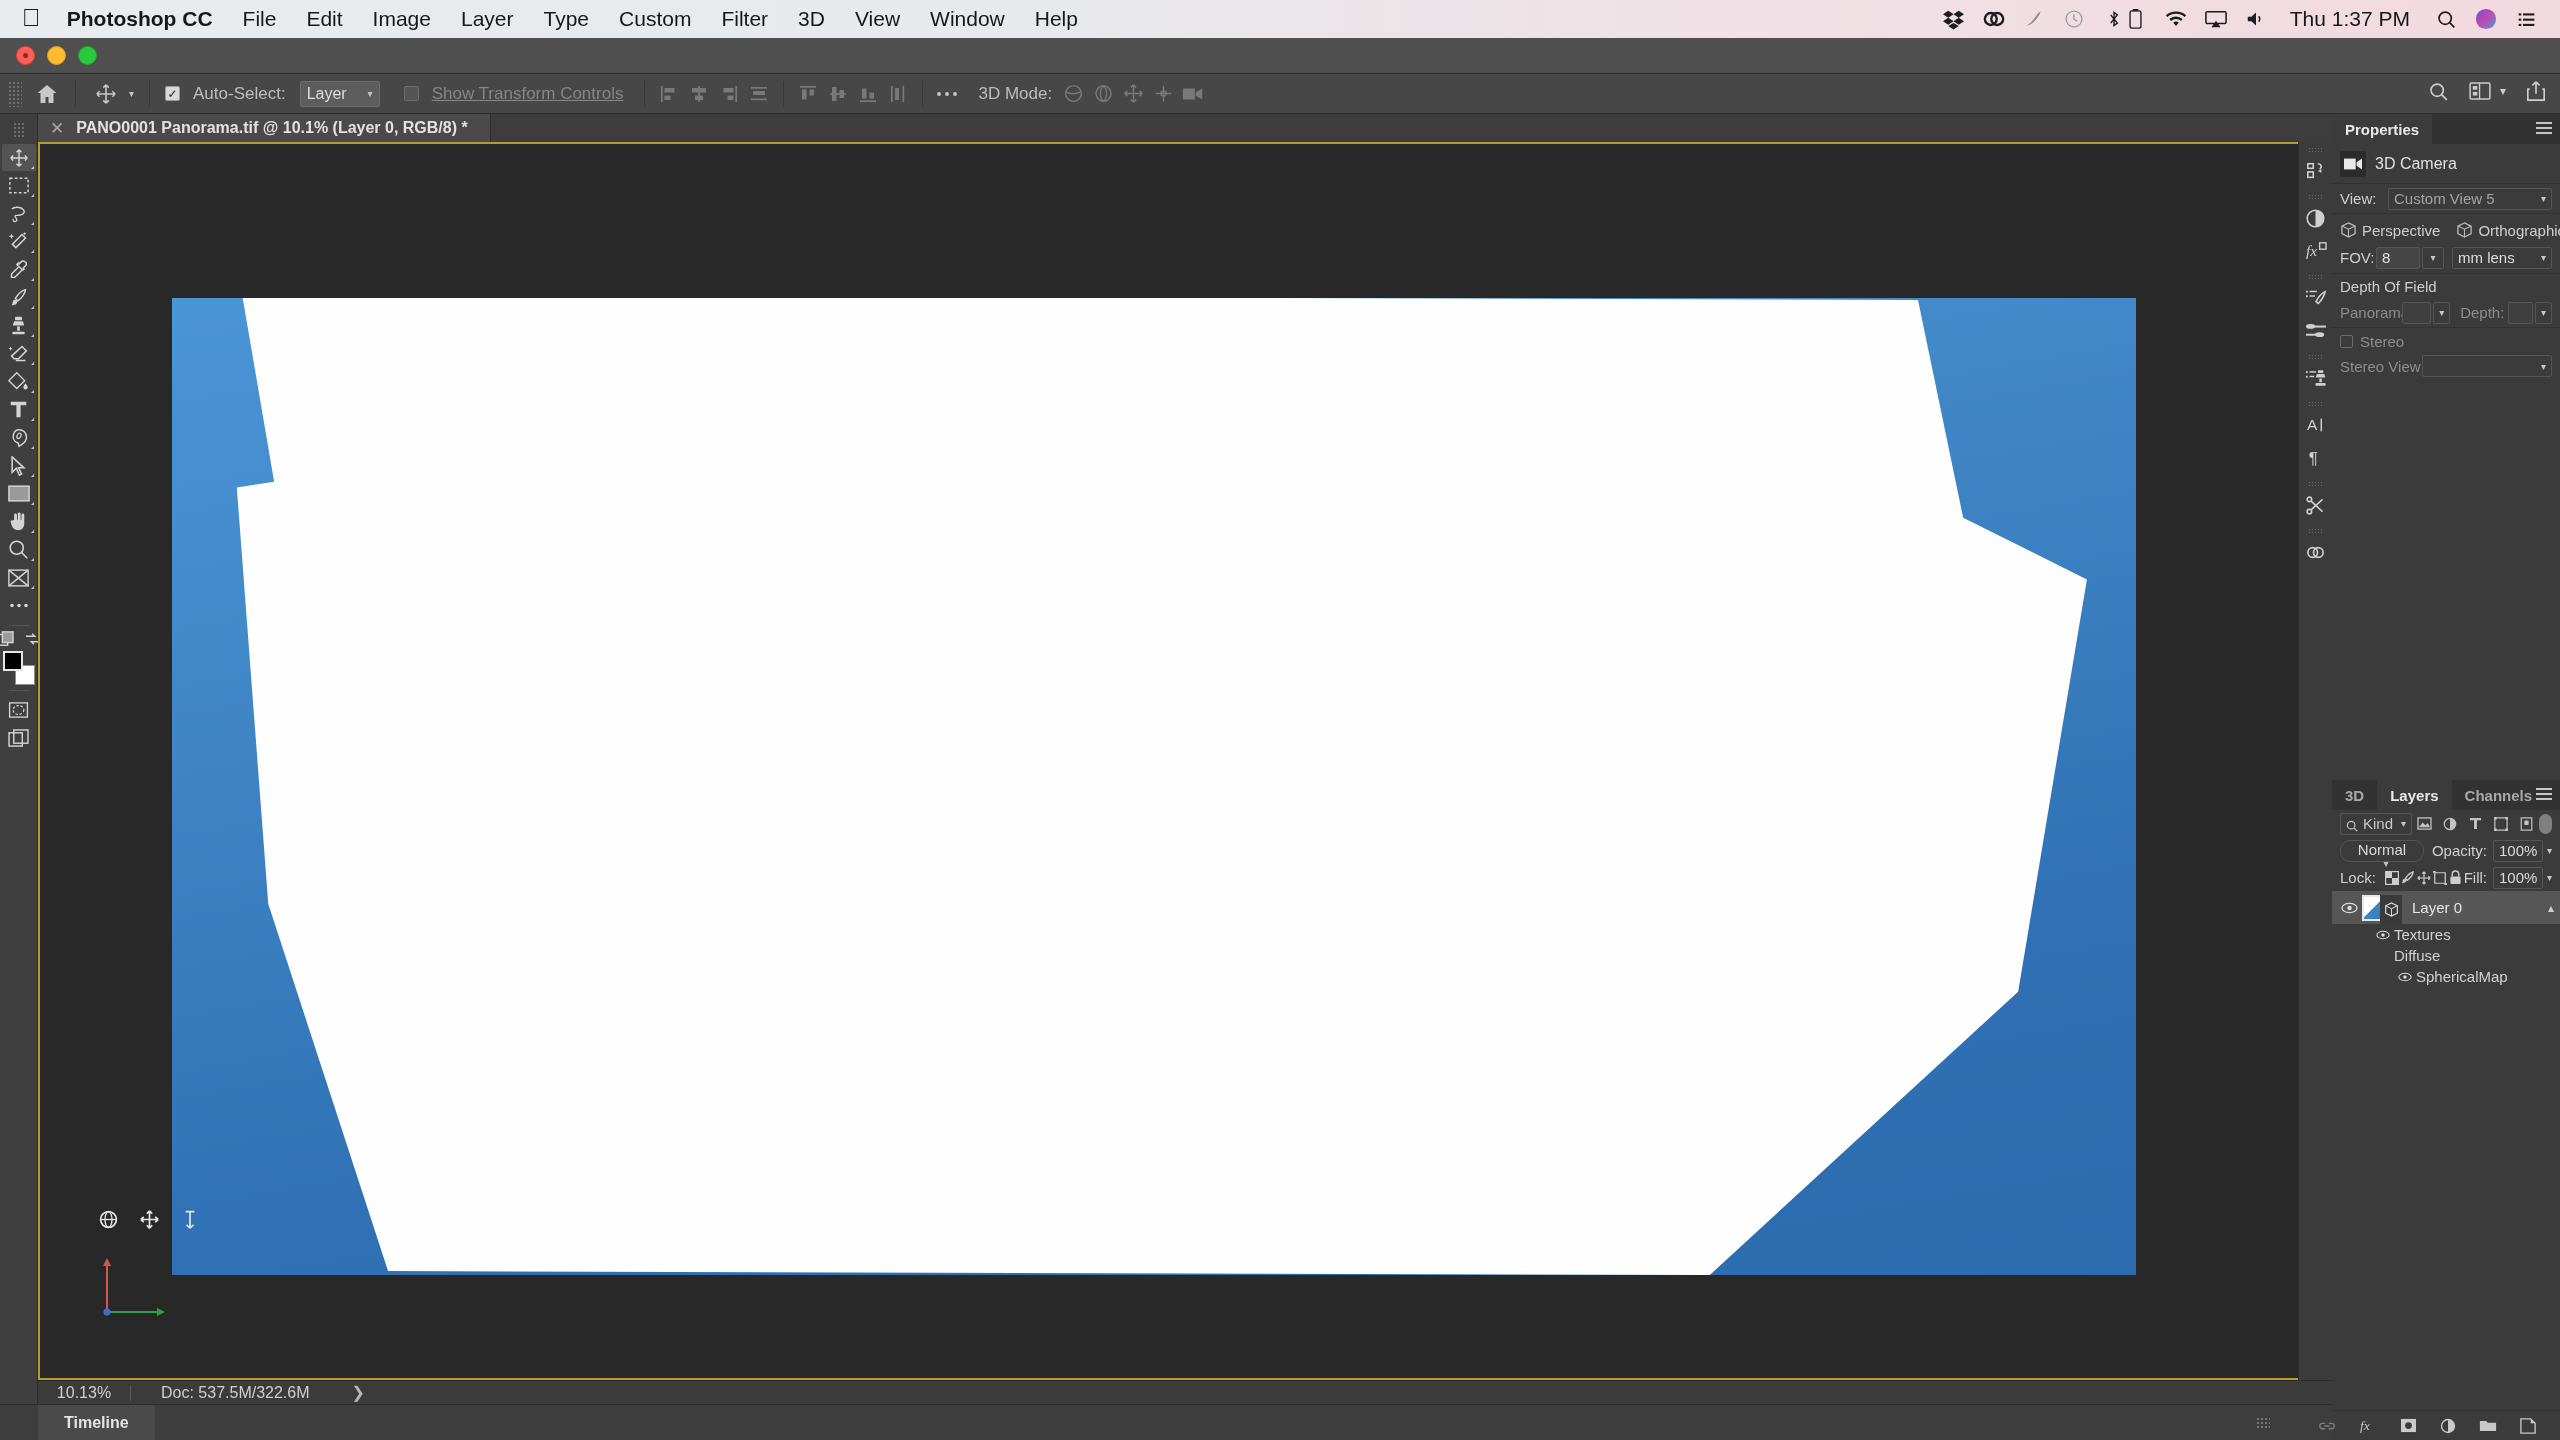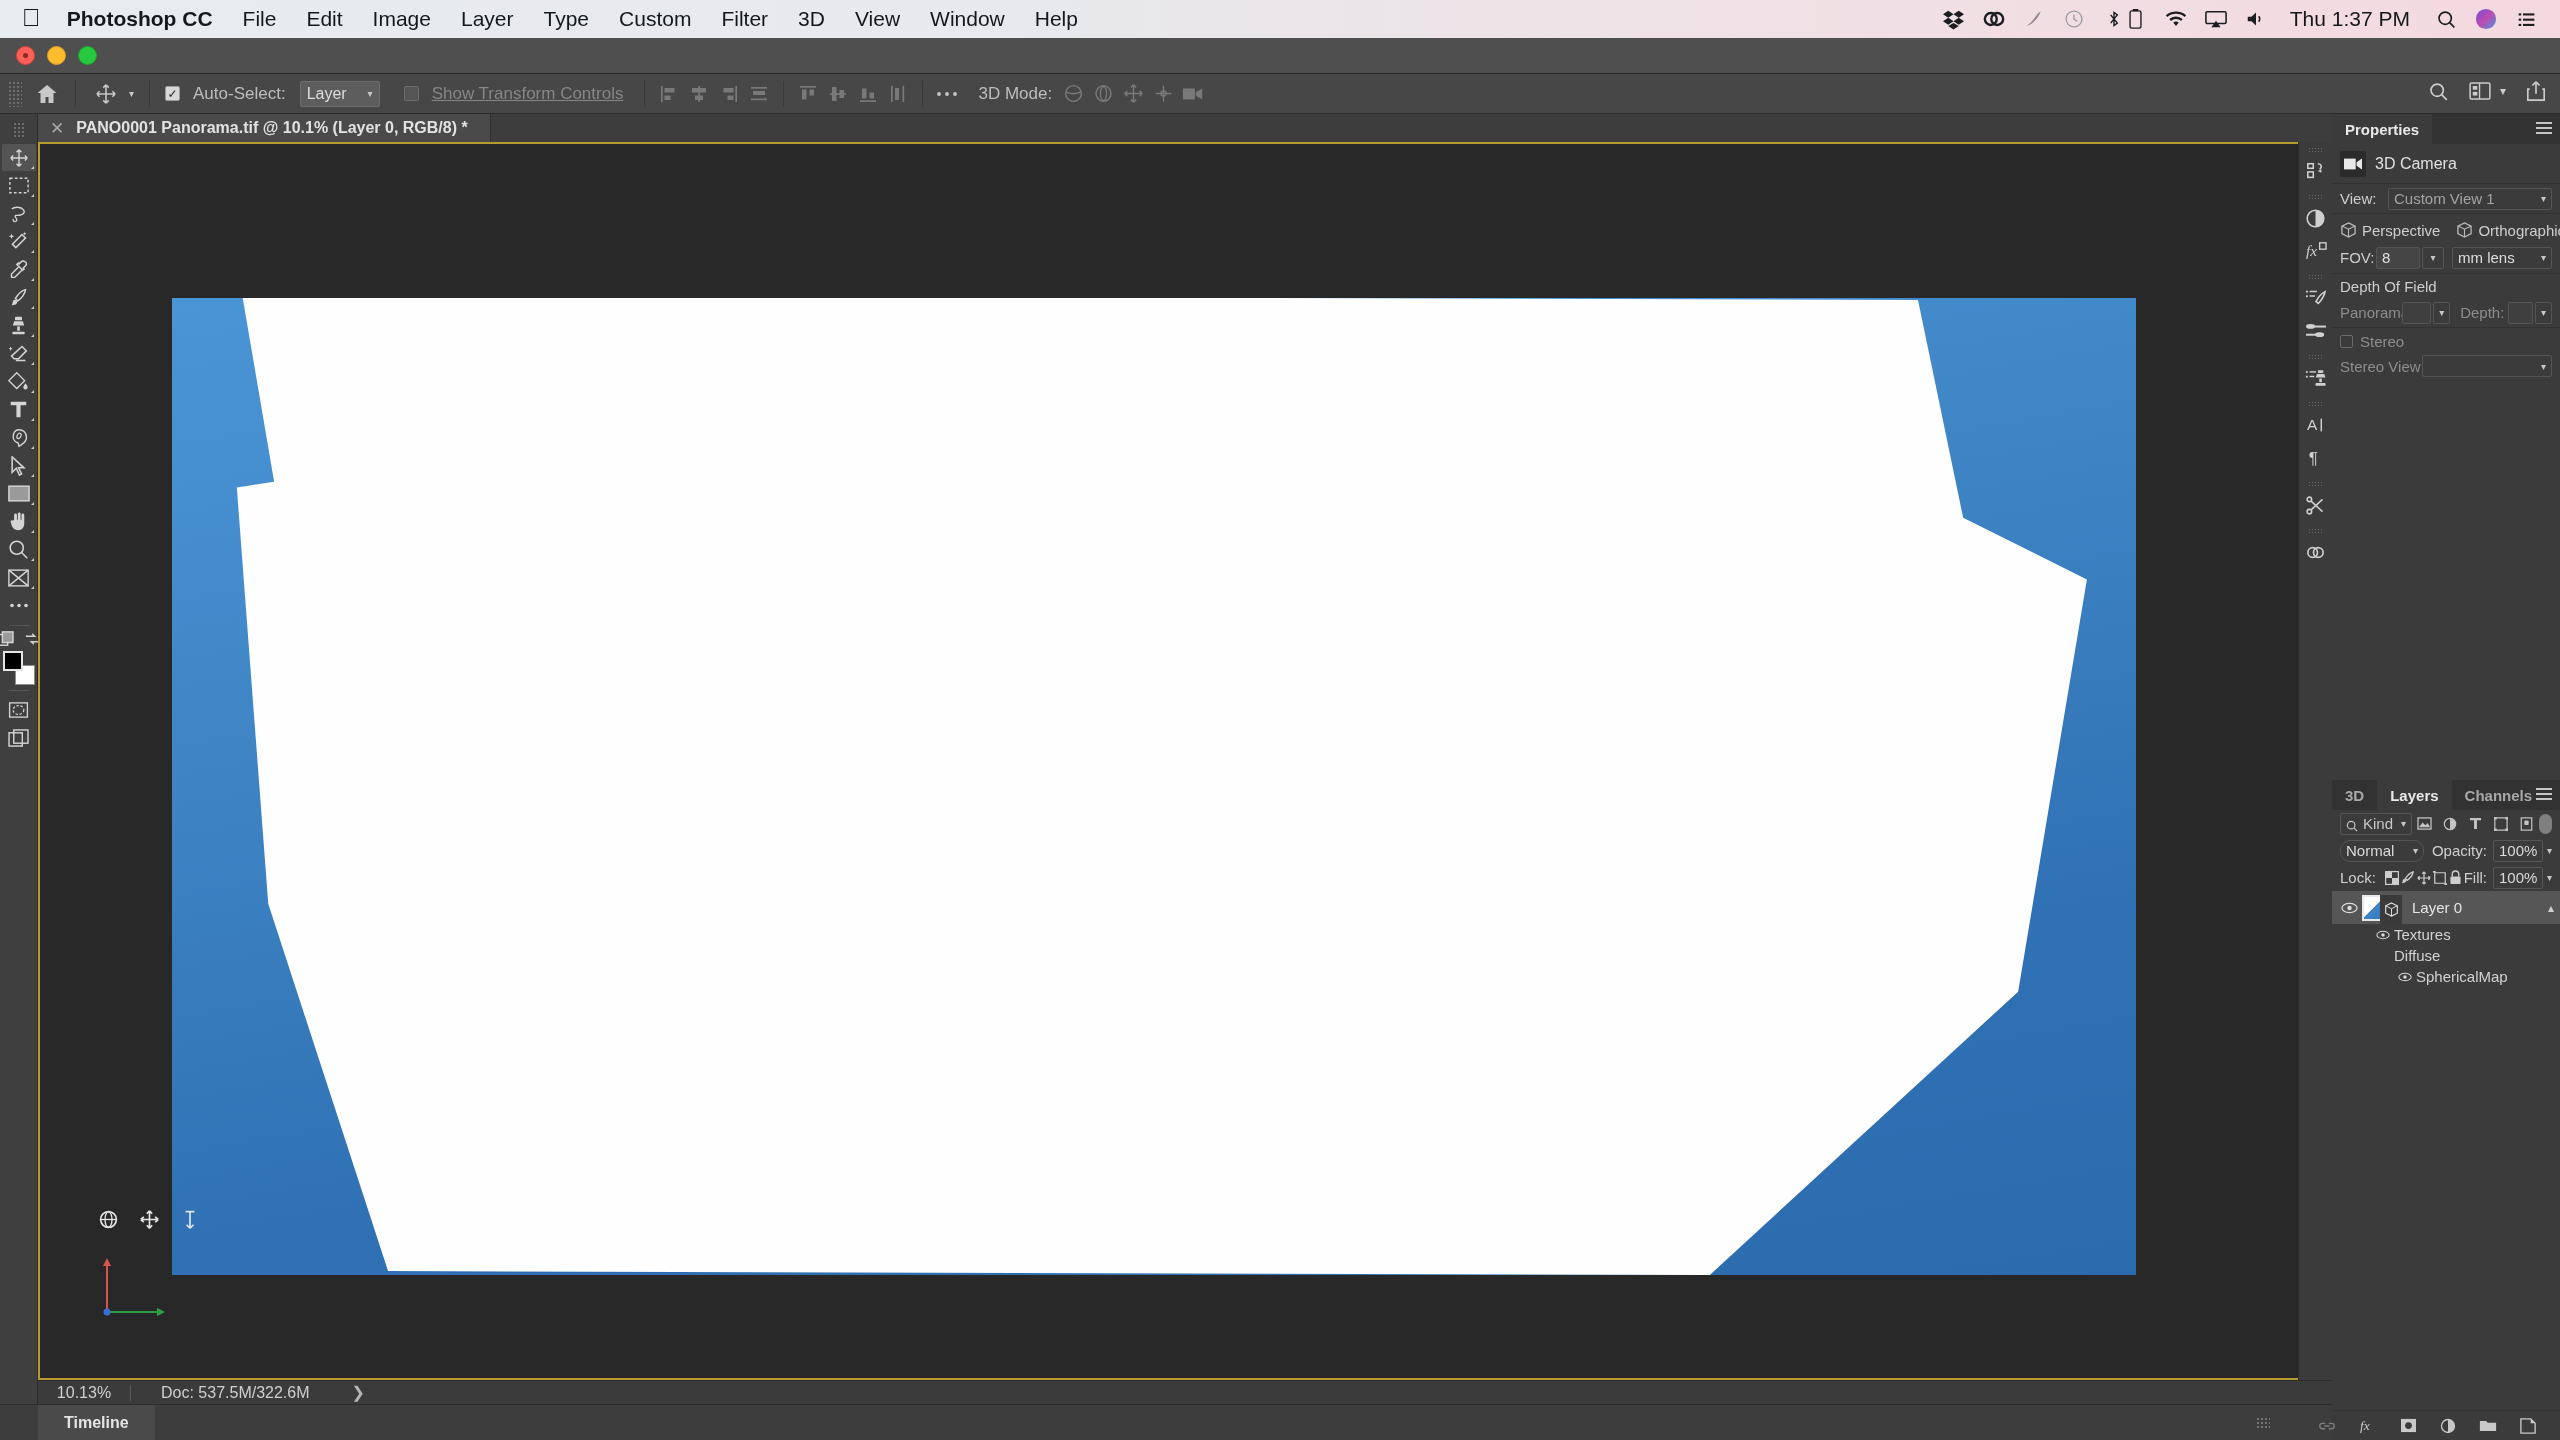--- a/index.html
+++ b/index.html
@@ -257,21 +257,21 @@
   .lrow { display: flex; align-items: center; height: 27px; padding: 0 8px; font-size: 15px; color: #cfcfcf; }
   .lsearch {
     flex: 1; height: 22px; background: #3b3b3b; border: 1px solid #565656; border-radius: 2px;
     display: flex; align-items: center; padding: 0 5px; font-size: 15px; color: #c7c7c7;
   }
   .lfilter { width: 26px; height: 24px; display: flex; align-items: center; justify-content: center; color: #c2c2c2; }
   .ltoggle { width: 13px; height: 20px; border-radius: 7px; background: #7f7f7f; }
   .lselect {
     width: 96px; height: 22px; background: #3b3b3b; border: 1px solid #565656; border-radius: 10px;
     display: flex; align-items: center; justify-content: space-between; padding: 0 5px;
-    font-size: 15px; color: #dadada;
+    font-size: 15px; color: #dadada; flex-direction: column;
   }
   .lnum {
     width: 50px; height: 22px; background: #3b3b3b; border: 1px solid #565656; border-radius: 2px;
     display: flex; align-items: center; padding: 0 5px; font-size: 15px; color: #dadada;
   }
   .lockico { width: 22px; height: 22px; display: flex; align-items: center; justify-content: center; color: #cdcdcd; }
 
   .layeritem { display: flex; align-items: center; height: 33px; padding-left: 4px; position: relative; }
   .layeritem.selected { background: #565656; }
   .eye { width: 26px; display: flex; align-items: center; justify-content: center; color: #dcdcdc; }
@@ -888,21 +888,21 @@
               <path fill="currentColor" d="M0 1h13v12H0z"></path>
               <path fill="currentColor" d="M14 5l6-4v12l-6-4z"></path>
             </svg>
         </span>
         <span class="plabel" style="font-size:16px;color:#e0e0e0">3D Camera</span>
       </div>
 
       <div class="prow psec" style="height:30px">
         <span class="plabel" style="width:48px">View:</span>
         <span class="pselect" style="flex:1">
-          <span>Custom View 1</span>
+          <span>Custom View 5</span>
           <span class="caret">▾</span>
         </span>
       </div>
 
       <div class="prow" style="height:28px;padding-top:4px">
         <span style="width:16px"></span>
         <span class="cubeico">
           <svg width="17" height="16" viewBox="0 0 18 17">
               <path fill="none" stroke="currentColor" stroke-width="1.4" d="M9 1l7 3.3v8L9 16l-7-3.7v-8z"></path>
               <path fill="none" stroke="currentColor" stroke-width="1.2" d="M2 4.3l7 3.4 7-3.4M9 7.7V16"></path>

